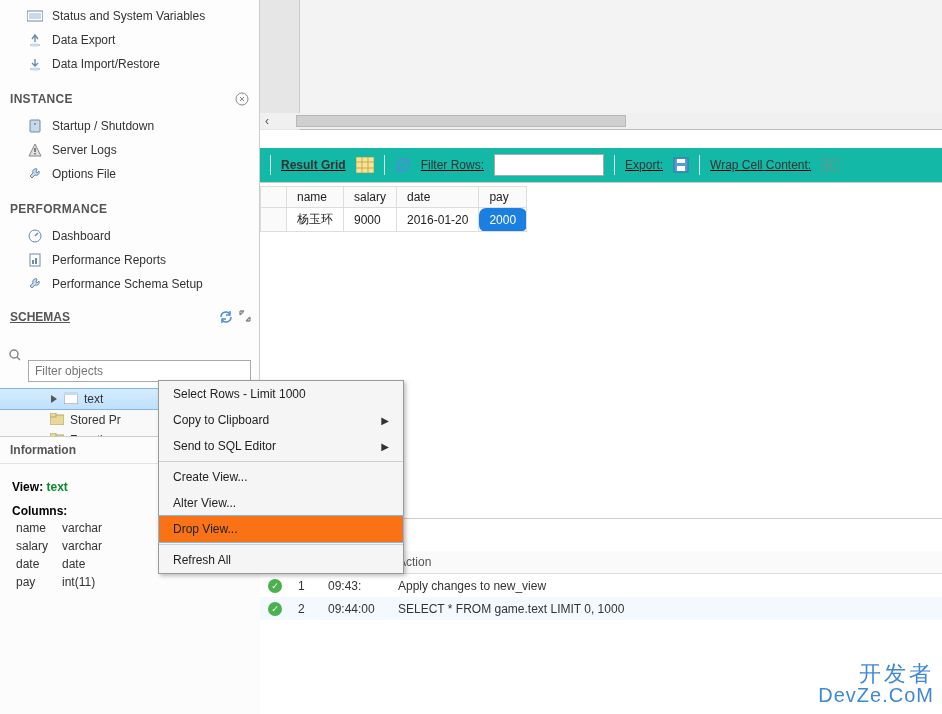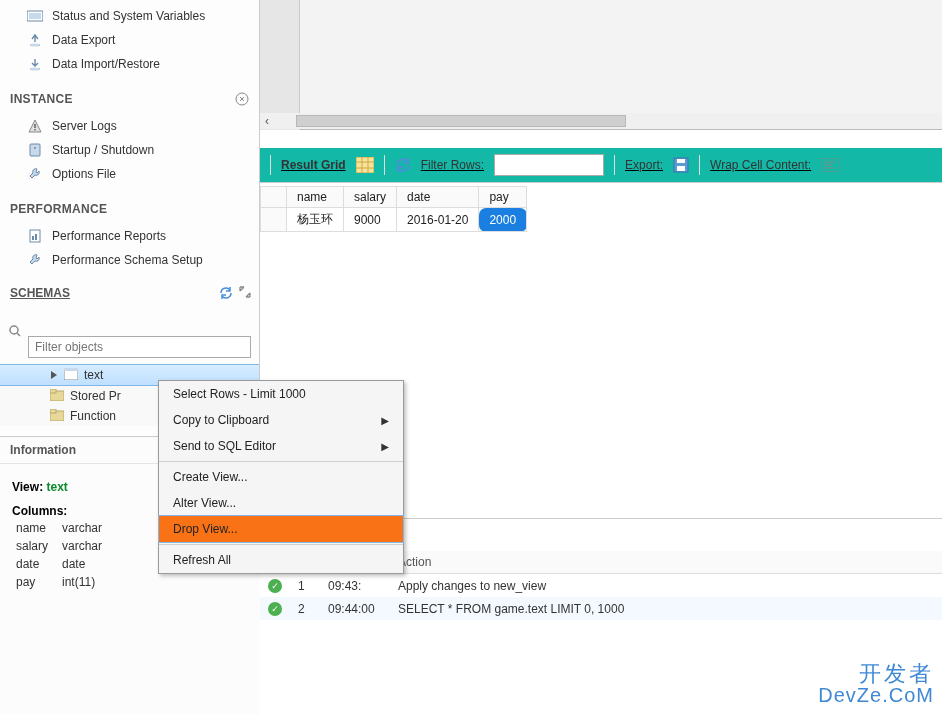--- a/index.html
+++ b/index.html
@@ -102,50 +102,59 @@
         <svg width="14" height="14">
           <rect x="1" y="1" width="12" height="12" rx="6" fill="none" stroke="#888"></rect>
           <path d="M5 5l4 4M9 5l-4 4" stroke="#888"></path>
         </svg>
       </span>
   </div>
   <div class="nav-list">
     <div class="nav-item">
       <span class="icon">
           <svg width="14" height="14">
+            <rect x="2" y="1" width="10" height="12" rx="1" fill="#c7d9ea" stroke="#6d8ba8"></rect>
+            <circle cx="7" cy="5" r="1" fill="#6d8ba8"></circle>
+          </svg>
+        </span>
+      <span>Startup / Shutdown</span>
+    </div>
+    <div class="nav-item">
+      <span class="icon">
+          <svg width="14" height="14">
             <path d="M7 1l6 12H1z" fill="#e0e0e0" stroke="#888"></path>
             <rect x="6.3" y="5" width="1.4" height="4" fill="#555"></rect>
             <rect x="6.3" y="10" width="1.4" height="1.4" fill="#555"></rect>
           </svg>
         </span>
       <span>Server Logs</span>
     </div>
     <div class="nav-item">
       <span class="icon">
           <svg width="14" height="14">
-            <rect x="2" y="1" width="10" height="12" rx="1" fill="#c7d9ea" stroke="#6d8ba8"></rect>
-            <circle cx="7" cy="5" r="1" fill="#6d8ba8"></circle>
-          </svg>
-        </span>
-      <span>Startup / Shutdown</span>
-    </div>
-    <div class="nav-item">
-      <span class="icon">
-          <svg width="14" height="14">
             <path d="M9 2a3 3 0 0 0-4 4l-3 3 2 2 3-3a3 3 0 0 0 4-4l-2 2-1-1z" fill="#c7d9ea" stroke="#6d8ba8"></path>
           </svg>
         </span>
       <span>Options File</span>
     </div>
   </div>
 
   <div class="section-title">
     <span>PERFORMANCE</span>
   </div>
   <div class="nav-list">
+    <div class="nav-item">
+      <span class="icon">
+          <svg width="14" height="14">
+            <circle cx="7" cy="7" r="6" fill="none" stroke="#6d8ba8"></circle>
+            <path d="M7 7l3-3" stroke="#6d8ba8" stroke-width="1.5"></path>
+          </svg>
+        </span>
+      <span>Dashboard</span>
+    </div>
     <div class="nav-item">
       <span class="icon">
           <svg width="14" height="14">
             <rect x="2" y="1" width="10" height="12" fill="#fff" stroke="#6d8ba8"></rect>
             <rect x="4" y="7" width="2" height="4" fill="#6d8ba8"></rect>
             <rect x="7" y="5" width="2" height="6" fill="#6d8ba8"></rect>
           </svg>
         </span>
       <span>Performance Reports</span>
     </div>

